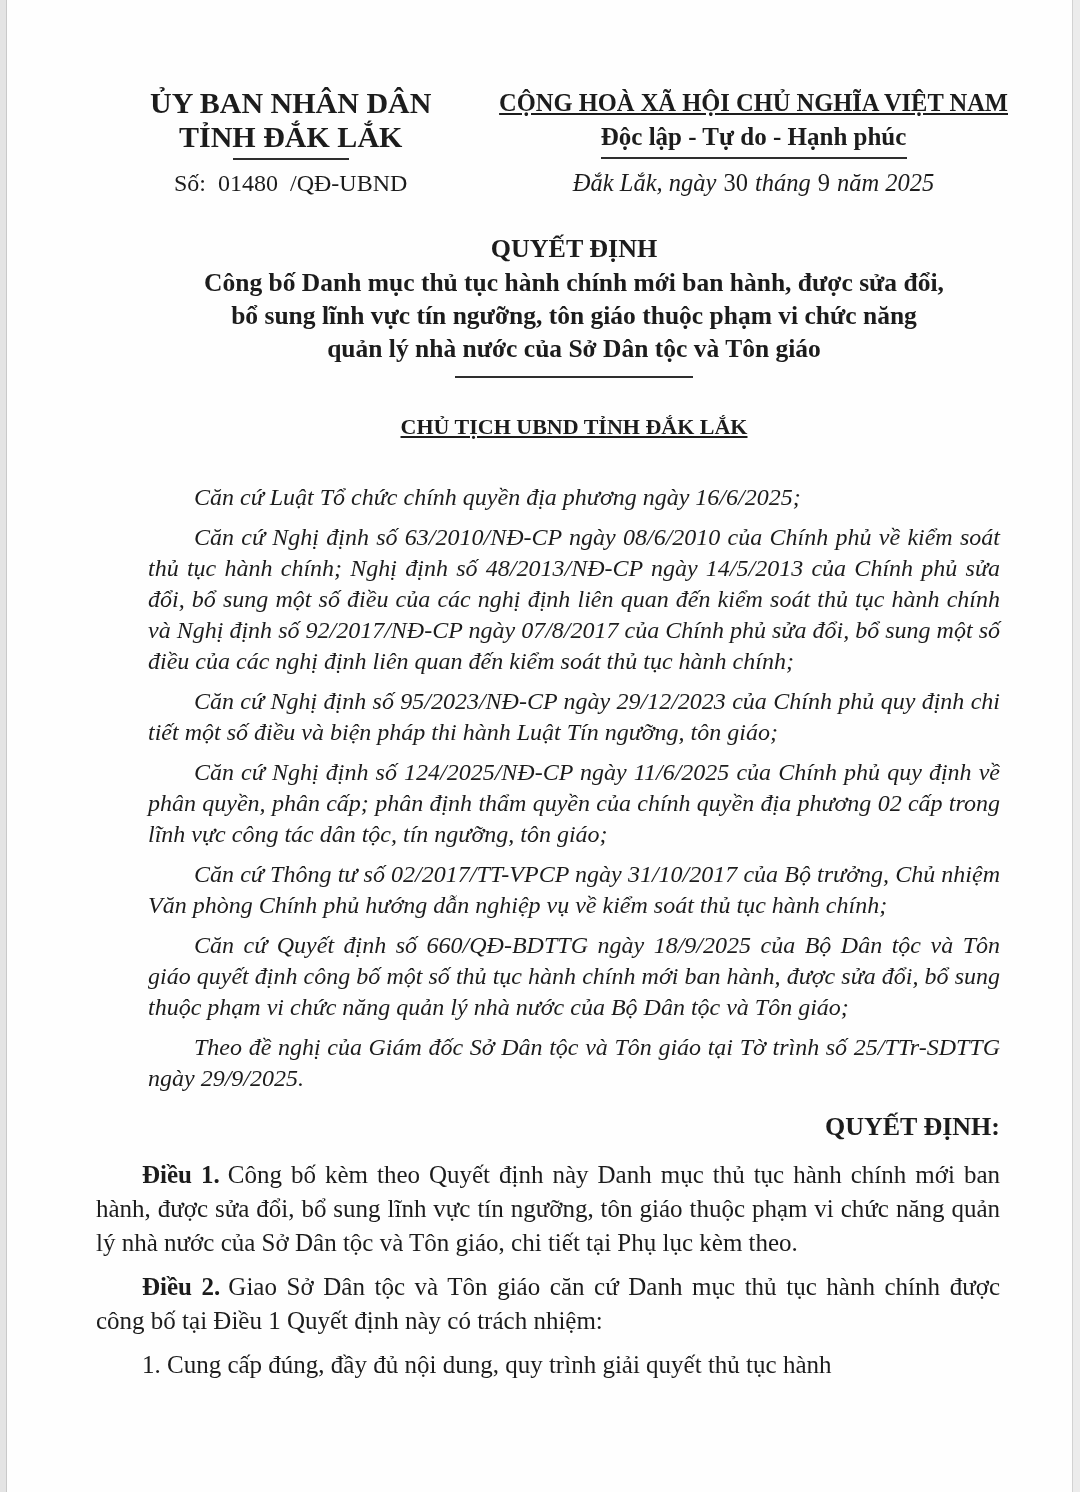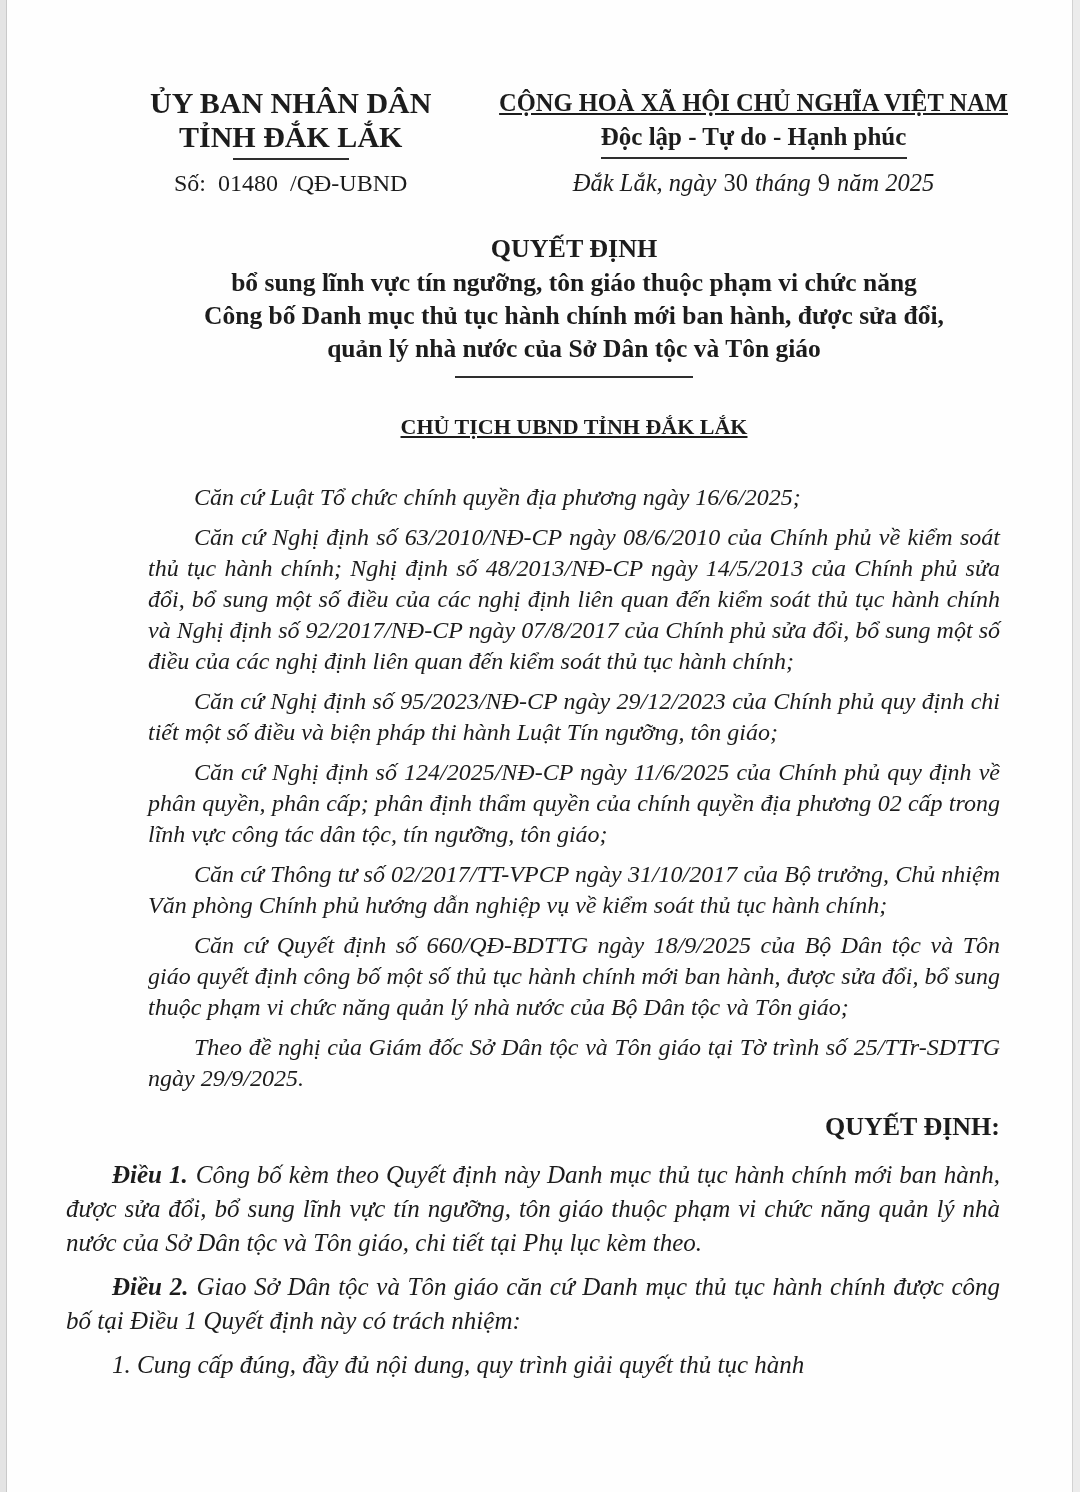--- a/index.html
+++ b/index.html
@@ -52,21 +52,21 @@
     line-height: 31px;
     text-align: justify;
     text-indent: 46px;
   }
 
   .decision-heading {
     text-align: right; font-weight: bold; font-size: 26px;
     padding: 0 80px 0 148px; margin: 18px 0 16px;
   }
 
-  .articles { padding: 0 80px 0 66px; font-style: italic; }
+  .articles { padding: 0 80px 0 96px; }
   .articles p {
     margin: 0 0 10px;
     font-size: 25px;
     line-height: 34px;
     text-align: justify;
     text-indent: 46px;
   }
   .art-label { font-weight: bold; margin-right: 8px; }
 </style>
 </head>
@@ -91,22 +91,22 @@
       <div class="nat-line2">Độc lập - Tự do - Hạnh phúc</div>
       <div class="nat-rule"></div>
       <div class="dateline">
         <span>Đắk Lắk, ngày</span><span class="filled">30</span><span>tháng</span><span class="filled">9</span><span>năm 2025</span>
       </div>
     </div>
   </header>
 
   <section class="title-block">
     <div class="doc-type">QUYẾT ĐỊNH</div>
+    <div class="subject-line">Công bố Danh mục thủ tục hành chính mới ban hành, được sửa đổi,</div>
     <div class="subject-line">bổ sung lĩnh vực tín ngưỡng, tôn giáo thuộc phạm vi chức năng</div>
-    <div class="subject-line">Công bố Danh mục thủ tục hành chính mới ban hành, được sửa đổi,</div>
     <div class="subject-line">quản lý nhà nước của Sở Dân tộc và Tôn giáo</div>
     <div class="title-rule"></div>
     <div class="authority">CHỦ TỊCH UBND TỈNH ĐẮK LẮK</div>
   </section>
 
   <section class="recitals">
     <p>Căn cứ Luật Tổ chức chính quyền địa phương ngày 16/6/2025;</p>
     <p>Căn cứ Nghị định số 63/2010/NĐ-CP ngày 08/6/2010 của Chính phủ về kiểm soát thủ tục hành chính; Nghị định số 48/2013/NĐ-CP ngày 14/5/2013 của Chính phủ sửa đổi, bổ sung một số điều của các nghị định liên quan đến kiểm soát thủ tục hành chính và Nghị định số 92/2017/NĐ-CP ngày 07/8/2017 của Chính phủ sửa đổi, bổ sung một số điều của các nghị định liên quan đến kiểm soát thủ tục hành chính;</p>
     <p>Căn cứ Nghị định số 95/2023/NĐ-CP ngày 29/12/2023 của Chính phủ quy định chi tiết một số điều và biện pháp thi hành Luật Tín ngưỡng, tôn giáo;</p>
     <p>Căn cứ Nghị định số 124/2025/NĐ-CP ngày 11/6/2025 của Chính phủ quy định về phân quyền, phân cấp; phân định thẩm quyền của chính quyền địa phương 02 cấp trong lĩnh vực công tác dân tộc, tín ngưỡng, tôn giáo;</p>

